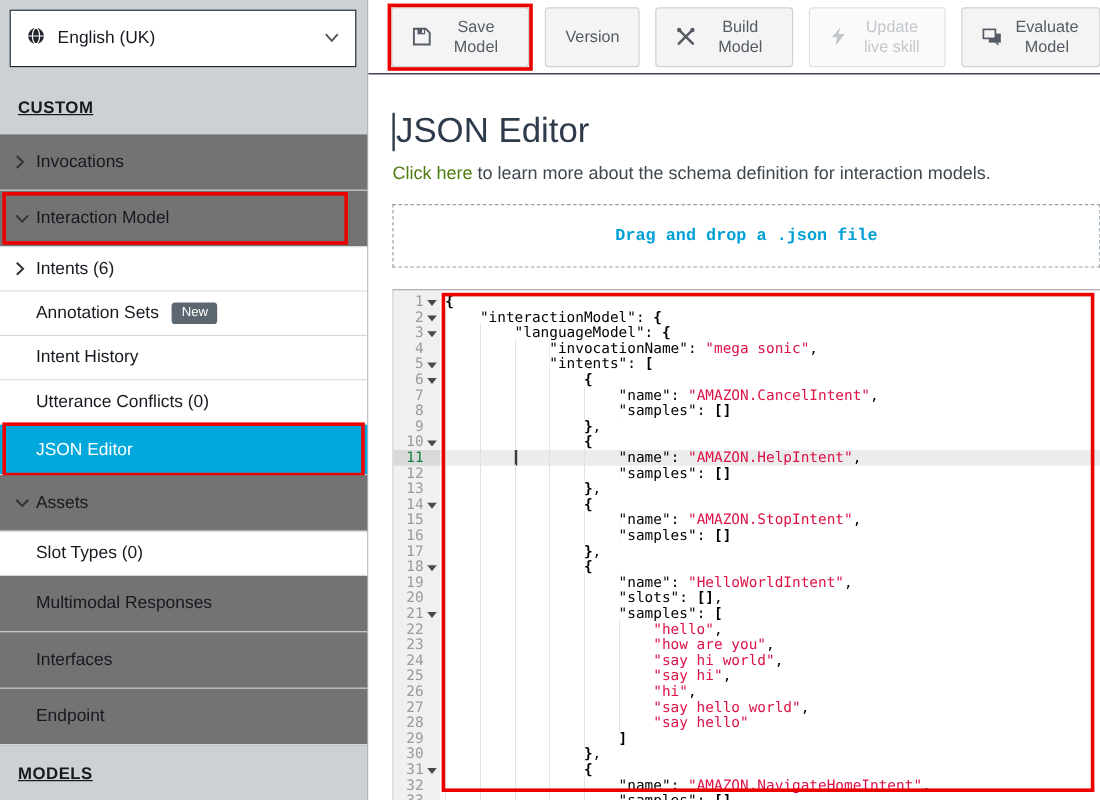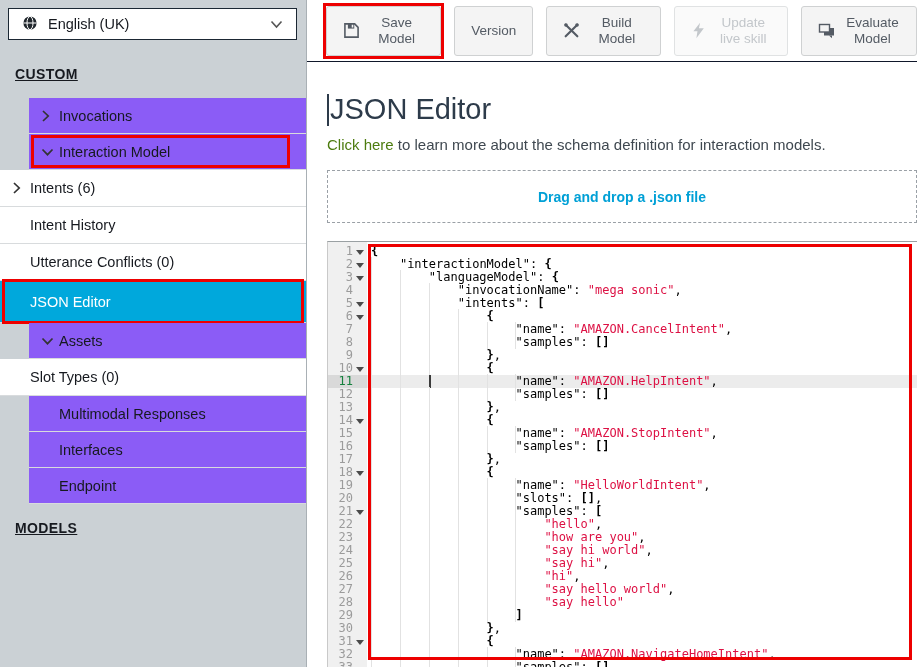--- a/index.html
+++ b/index.html
@@ -7,25 +7,25 @@
   body {
     width:917px; height:667px; overflow:hidden;
     display:flex; background:#fff;
     font-family:"Liberation Sans", sans-serif;
     color:#16191f;
   }
 
   
   .sidebar { flex:0 0 307px; width:307px; background:#cbd1d5; border-right:1px solid #a9b0b5; display:flex; flex-direction:column; }
   .lang-wrap { padding:8px 9px 10px 8px; }
-  .lang-select { background:#fff; border:1px solid #1b2733; height:32px; display:flex; align-items:center; padding:0 13px; gap:10px; font-size:14.5px; cursor:pointer;justify-content:center; }
+  .lang-select { background:#fff; border:1px solid #1b2733; height:48px; display:flex; align-items:center; padding:0 13px; gap:10px; font-size:14.5px; cursor:pointer;justify-content:center; }
   .lang-select .chev-dn { margin-left:auto; }
   .section-header { height:48px; display:flex; align-items:center; padding:0 15px; font-weight:bold; font-size:14px; letter-spacing:.4px;text-decoration:underline; }
   .nav-item { position:relative; display:flex; align-items:center; padding-left:30px; font-size:14.5px; border-bottom:1px solid #d8dbdd; cursor:pointer; background:#fff; }
-  .nav-item.top { height:36px; background:#8b5cf6;margin-left:29px; }
+  .nav-item.top { height:47px; background:#737373; }
   .nav-item.sub { height:37px; }
   .nav-item.selected { background:#00a8dc; color:#fff; height:42px; }
   .chev { position:absolute; left:12px; top:50%; transform:translateY(-50%); display:flex; }
   .badge { margin-left:11px; background:#5c6670; color:#fff; font-size:11px; border-radius:3px; padding:3px 8px 4px; line-height:1; }
   .nav-item.annotated::after { content:""; position:absolute; pointer-events:none; border:3px solid #ed0000; }
   .nav-item.top.annotated::after { inset:1px 16px 1px 2px; }
   .nav-item.sub.annotated::after { inset:-2px 2px -2px 2px; }
 
   
   .main { flex:1; min-width:0; display:flex; flex-direction:column; background:#fff; }
@@ -34,21 +34,21 @@
   .tbtn .lab { max-width:64px; text-align:center; }
   .tbtn.disabled { color:#c3c7cb; background:#fafafa; border-color:#e0e2e3; cursor:default;align-items:center; }
   .tbtn.annotated::after { content:""; position:absolute; inset:-4px; border:3px solid #ed0000; pointer-events:none; }
   .tbtn svg { flex:0 0 auto; }
 
   .content { flex:1; min-height:0; padding-left:20px; display:flex; flex-direction:column; overflow:hidden; }
   .page-title { font-size:29px; font-weight:300; color:#2d3b4a; margin:31px 0 10px; display:flex; align-items:center; }
   .title-caret { width:2px; height:32px; background:#2d3b4a; margin-right:1px; }
   .subtitle { font-size:15px; color:#3f4850; margin:0; }
   .subtitle a { color:#4d7c0f; text-decoration:none; cursor:pointer; }
-  .dropzone { margin-top:17px; height:53px; border:1px dashed #9aa0a6; display:flex; align-items:center; justify-content:center; font-size:14px; font-weight:bold; color:#00a0d6; cursor:pointer; }
+  .dropzone { margin-top:17px; height:53px; border:1px dashed #9aa0a6; display:flex; align-items:center; justify-content:center; font-size:14px; font-weight:bold; color:#00a0d6; cursor:pointer;font-family:Liberation Mono, monospace; }
 
   
   .editor { margin-top:18px; flex:1; min-height:0; display:flex; position:relative; border-top:1px solid #9aa0a3; border-left:1px solid #c9c9c9; overflow:hidden; font-family:"DejaVu Sans Mono", monospace; font-size:12px; line-height:13px; }
   .gutter { flex:0 0 39px; width:39px; background:#f0f0f0; color:#9b9b9b; padding-top:3px; }
   .gutter-cell { height:13px; position:relative; text-align:right; padding-right:14px; }
   .gutter-cell.active { background:#d9d9d9; color:#15803d; }
   .fold { position:absolute; right:3px; top:5px; width:0; height:0; border-left:4px solid transparent; border-right:4px solid transparent; border-top:5px solid #4a4a4a; }
   .code-area { flex:1; background:#fff; padding-top:3px; position:relative; overflow:hidden; }
   .code-line { height:13px; white-space:pre; position:relative; padding-left:4px; color:#000; }
   .code-line.active { background:#ececec; }
@@ -94,20 +94,24 @@
         </span>
         <span>Interaction Model</span>
       </div>
       <div class="nav-item sub">
         <span class="chev">
           <svg width="9" height="13" viewBox="0 0 9 13">
             <path d="M2 1.5 L7.2 6.5 L2 11.5" fill="none" stroke="#333" stroke-width="1.7"></path>
           </svg>
         </span>
         <span>Intents (6)</span>
+      </div>
+      <div class="nav-item sub">
+        <span>Annotation Sets</span>
+        <span class="badge">New</span>
       </div>
       <div class="nav-item sub">
         <span>Intent History</span>
       </div>
       <div class="nav-item sub">
         <span>Utterance Conflicts (0)</span>
       </div>
       <div class="nav-item sub selected annotated">
         <span>JSON Editor</span>
       </div>

